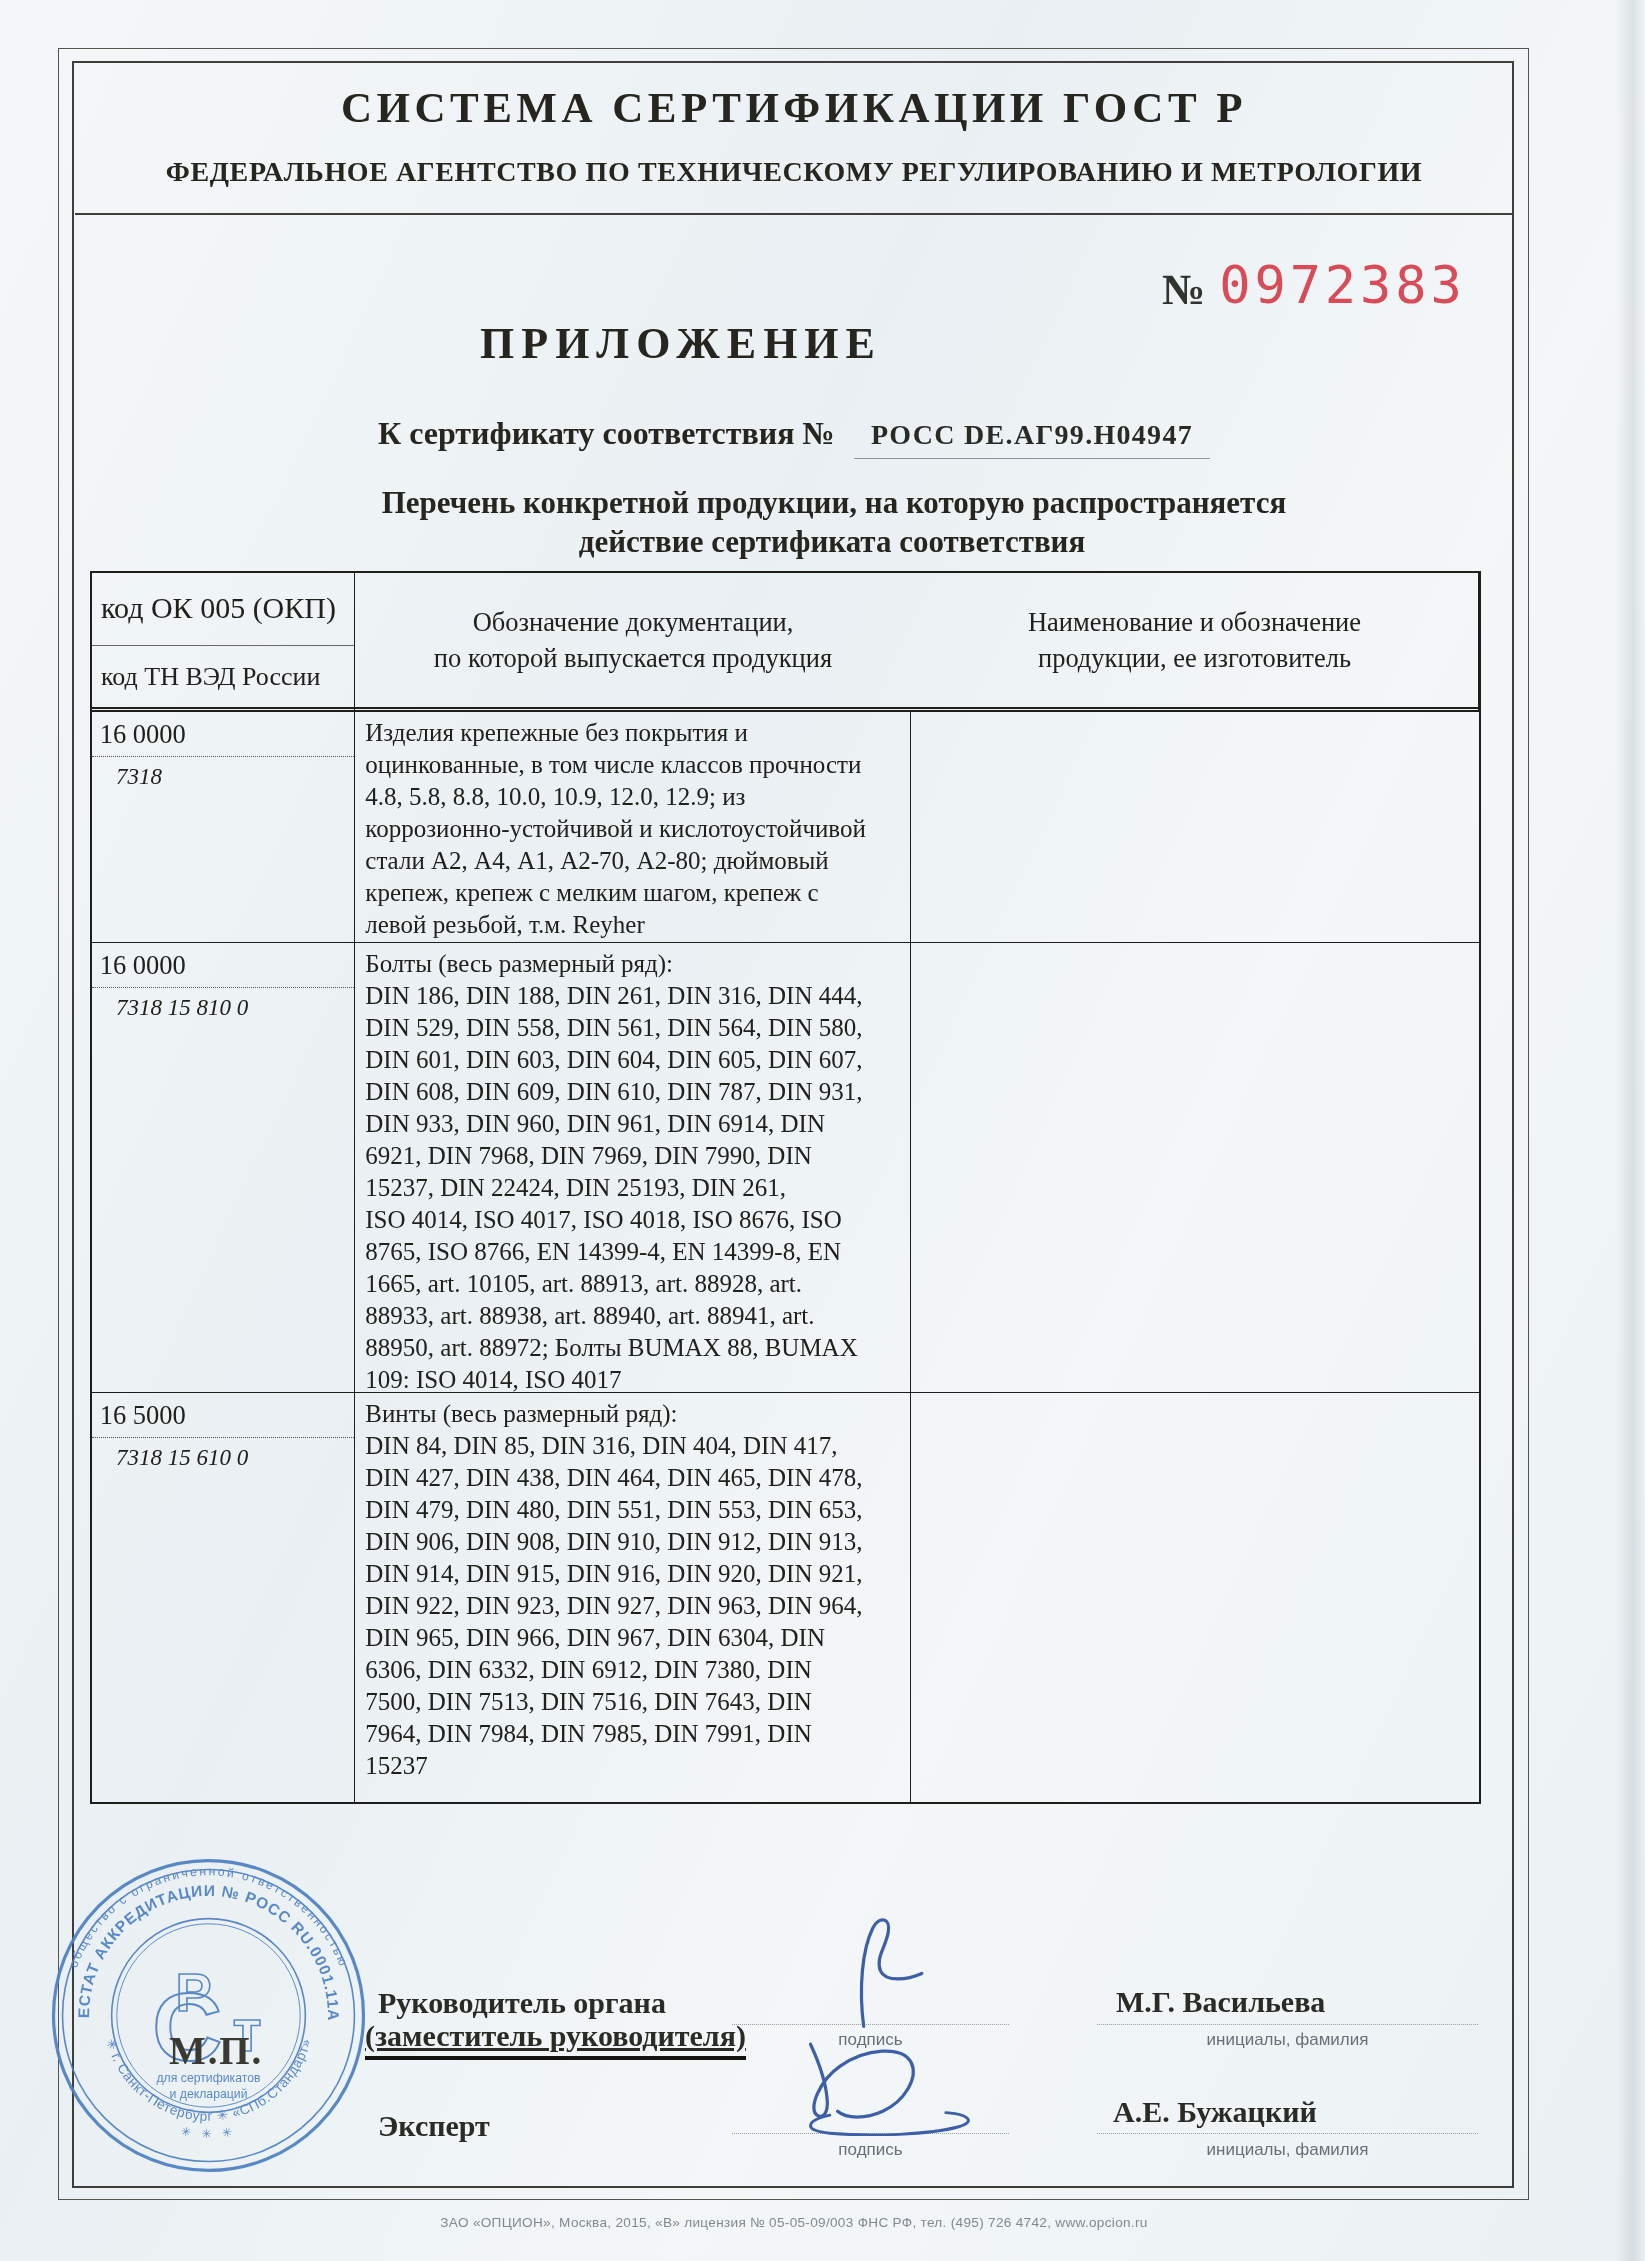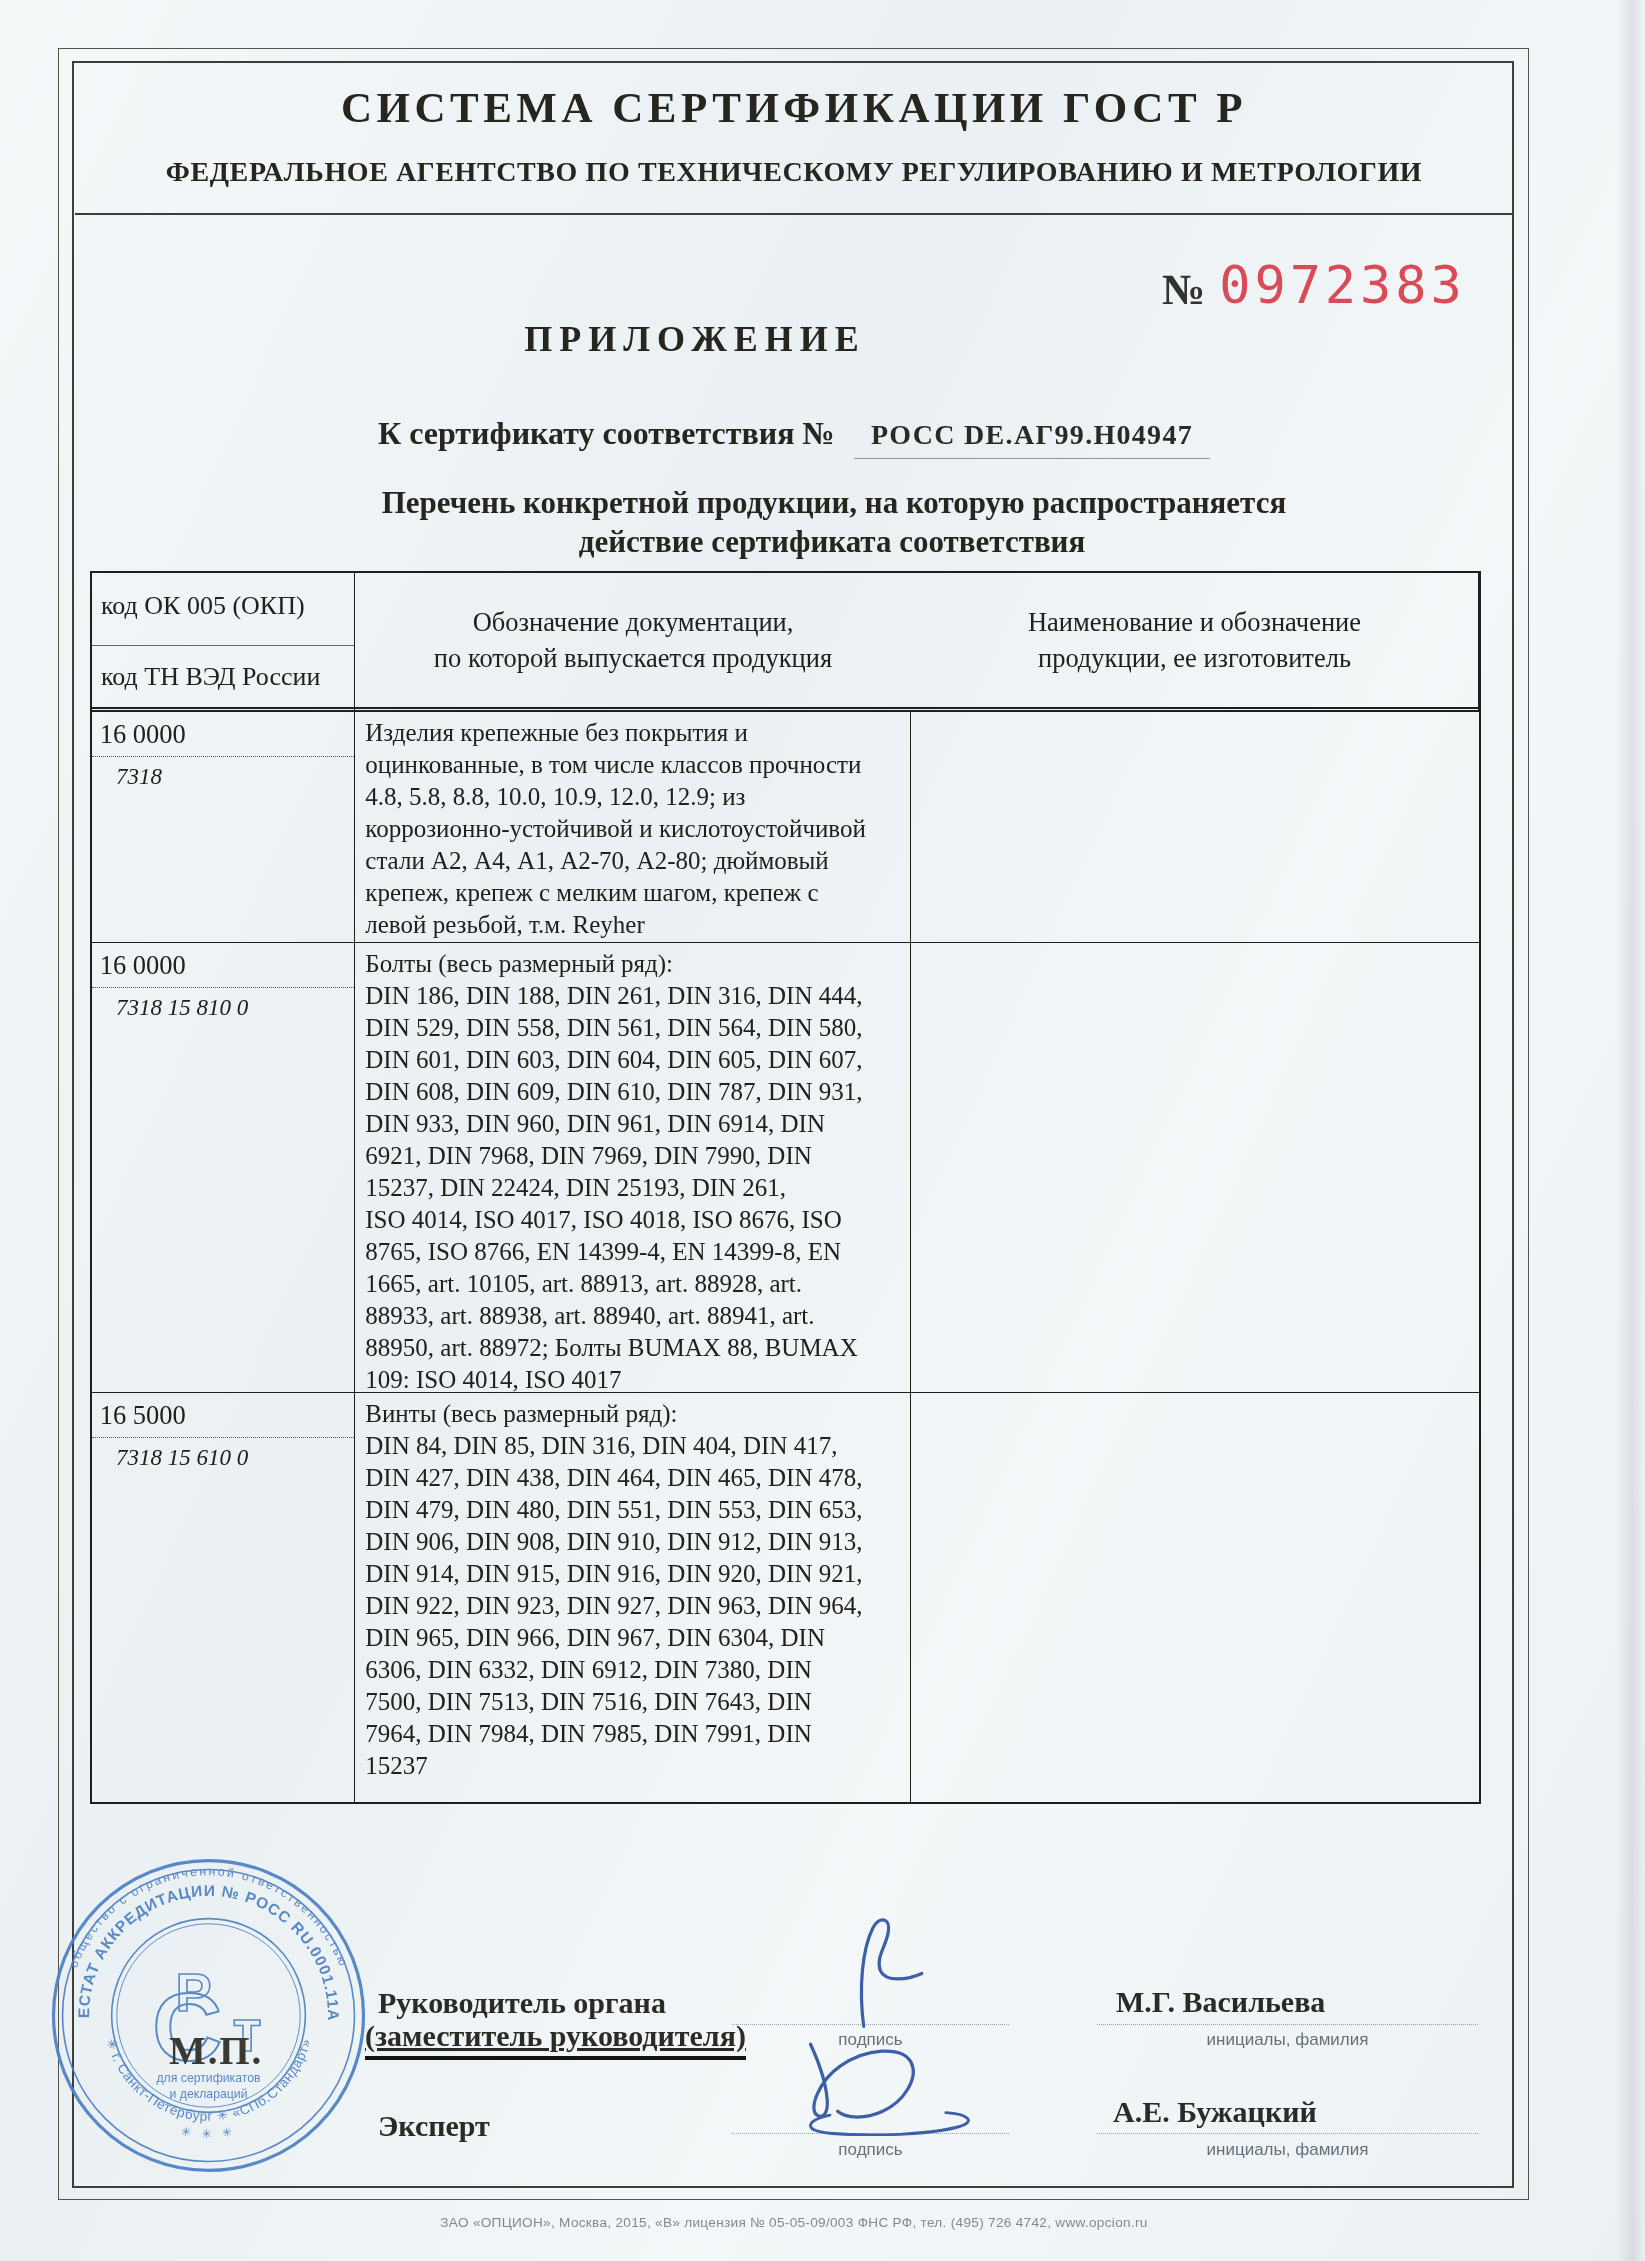--- a/index.html
+++ b/index.html
@@ -20,22 +20,22 @@
   .system-title{position:absolute;left:75px;top:83px;width:1438px;text-align:center;
     font-size:43px;font-weight:bold;letter-spacing:4.5px;color:#26261f;}
   .agency-title{position:absolute;left:75px;top:156px;width:1438px;text-align:center;
     font-size:28px;font-weight:bold;letter-spacing:0.6px;color:#26261f;}
 
   .blank-number{position:absolute;left:1162px;top:259px;display:flex;align-items:flex-start;gap:14px;}
   .blank-number .nosign{font-size:43px;font-weight:bold;color:#33332d;line-height:1;padding-top:9px;}
   .blank-number .digits{font-family:"DejaVu Sans Mono",monospace;font-size:52px;line-height:1;
     color:#d84b57;letter-spacing:3.9px;font-weight:normal;}
 
-  .appendix-title{position:absolute;left:85px;top:318px;width:1220px;text-align:center;
-    font-size:36px;font-weight:bold;letter-spacing:7px;color:#26261f;}
+  .appendix-title{position:absolute;left:71px;top:318px;width:1220px;text-align:center;
+    font-size:44px;font-weight:bold;letter-spacing:7px;color:#26261f;}
 
   .cert-line{position:absolute;left:75px;top:407px;width:1438px;display:flex;
     justify-content:center;align-items:baseline;gap:19.4px;}
   .cert-line .lbl{font-size:32px;font-weight:bold;color:#26261f;}
   .cert-line .num{font-size:28px;font-weight:600;color:#2a2a24;letter-spacing:1.3px;
     border-bottom:1.9px solid #8e969c;padding:0 17px 6.5px 17px;margin-top:12px;}
 
   .subtitle{position:absolute;left:75px;width:1438px;text-align:center;
     font-size:31px;font-weight:bold;color:#26261f;}
   .subtitle.l1{top:485px;padding-left:40px;}
@@ -45,21 +45,21 @@
     border:2.6px solid #1e1e1a;display:grid;
     grid-template-columns:263px 556px 1fr;
     grid-template-rows:139px 231px 450px 1fr;}
   .cell{position:relative;box-sizing:border-box;}
   .c1,.c2{border-right:1.9px solid #1e1e1a;}
   .hrow{border-bottom:5.2px double #1e1e1a;}
   .rsep{border-bottom:1.9px solid #1e1e1a;}
   .code-cell .code-top{position:absolute;left:7.7px;top:6.5px;font-size:26.5px;color:#21211c;}
   .code-cell .code-div{position:absolute;left:0;right:0;top:44px;border-top:1.9px dotted #55534c;}
   .code-cell .code-bottom{position:absolute;left:24px;top:52px;font-size:23px;color:#21211c;font-style:italic;}
-  .hdr-c1 .t{position:absolute;left:9px;top:18px;font-size:26px;color:#21211c;}
+  .hdr-c1 .t{position:absolute;left:9px;top:18px;font-size:30px;color:#21211c;}
   .hdr-c1 .d{position:absolute;left:0;right:0;top:72px;border-top:1.3px solid #6a6861;}
   .hdr-c1 .b{position:absolute;left:9px;top:89px;font-size:26px;color:#21211c;}
   .hdr-center{display:flex;align-items:center;justify-content:center;text-align:center;
     font-size:26.5px;line-height:36px;color:#21211c;white-space:pre-line;}
   .name-cell{padding:5.2px 9px 0 10.3px;font-size:25px;line-height:32px;color:#21211c;white-space:pre-line;}
 
   .stamp-svg{position:absolute;left:49px;top:1856px;opacity:.92;}
   .mp-mark{position:absolute;left:169px;top:2028px;font-size:39px;font-weight:bold;
     letter-spacing:1.9px;color:#3a3a32;z-index:3;}
 

